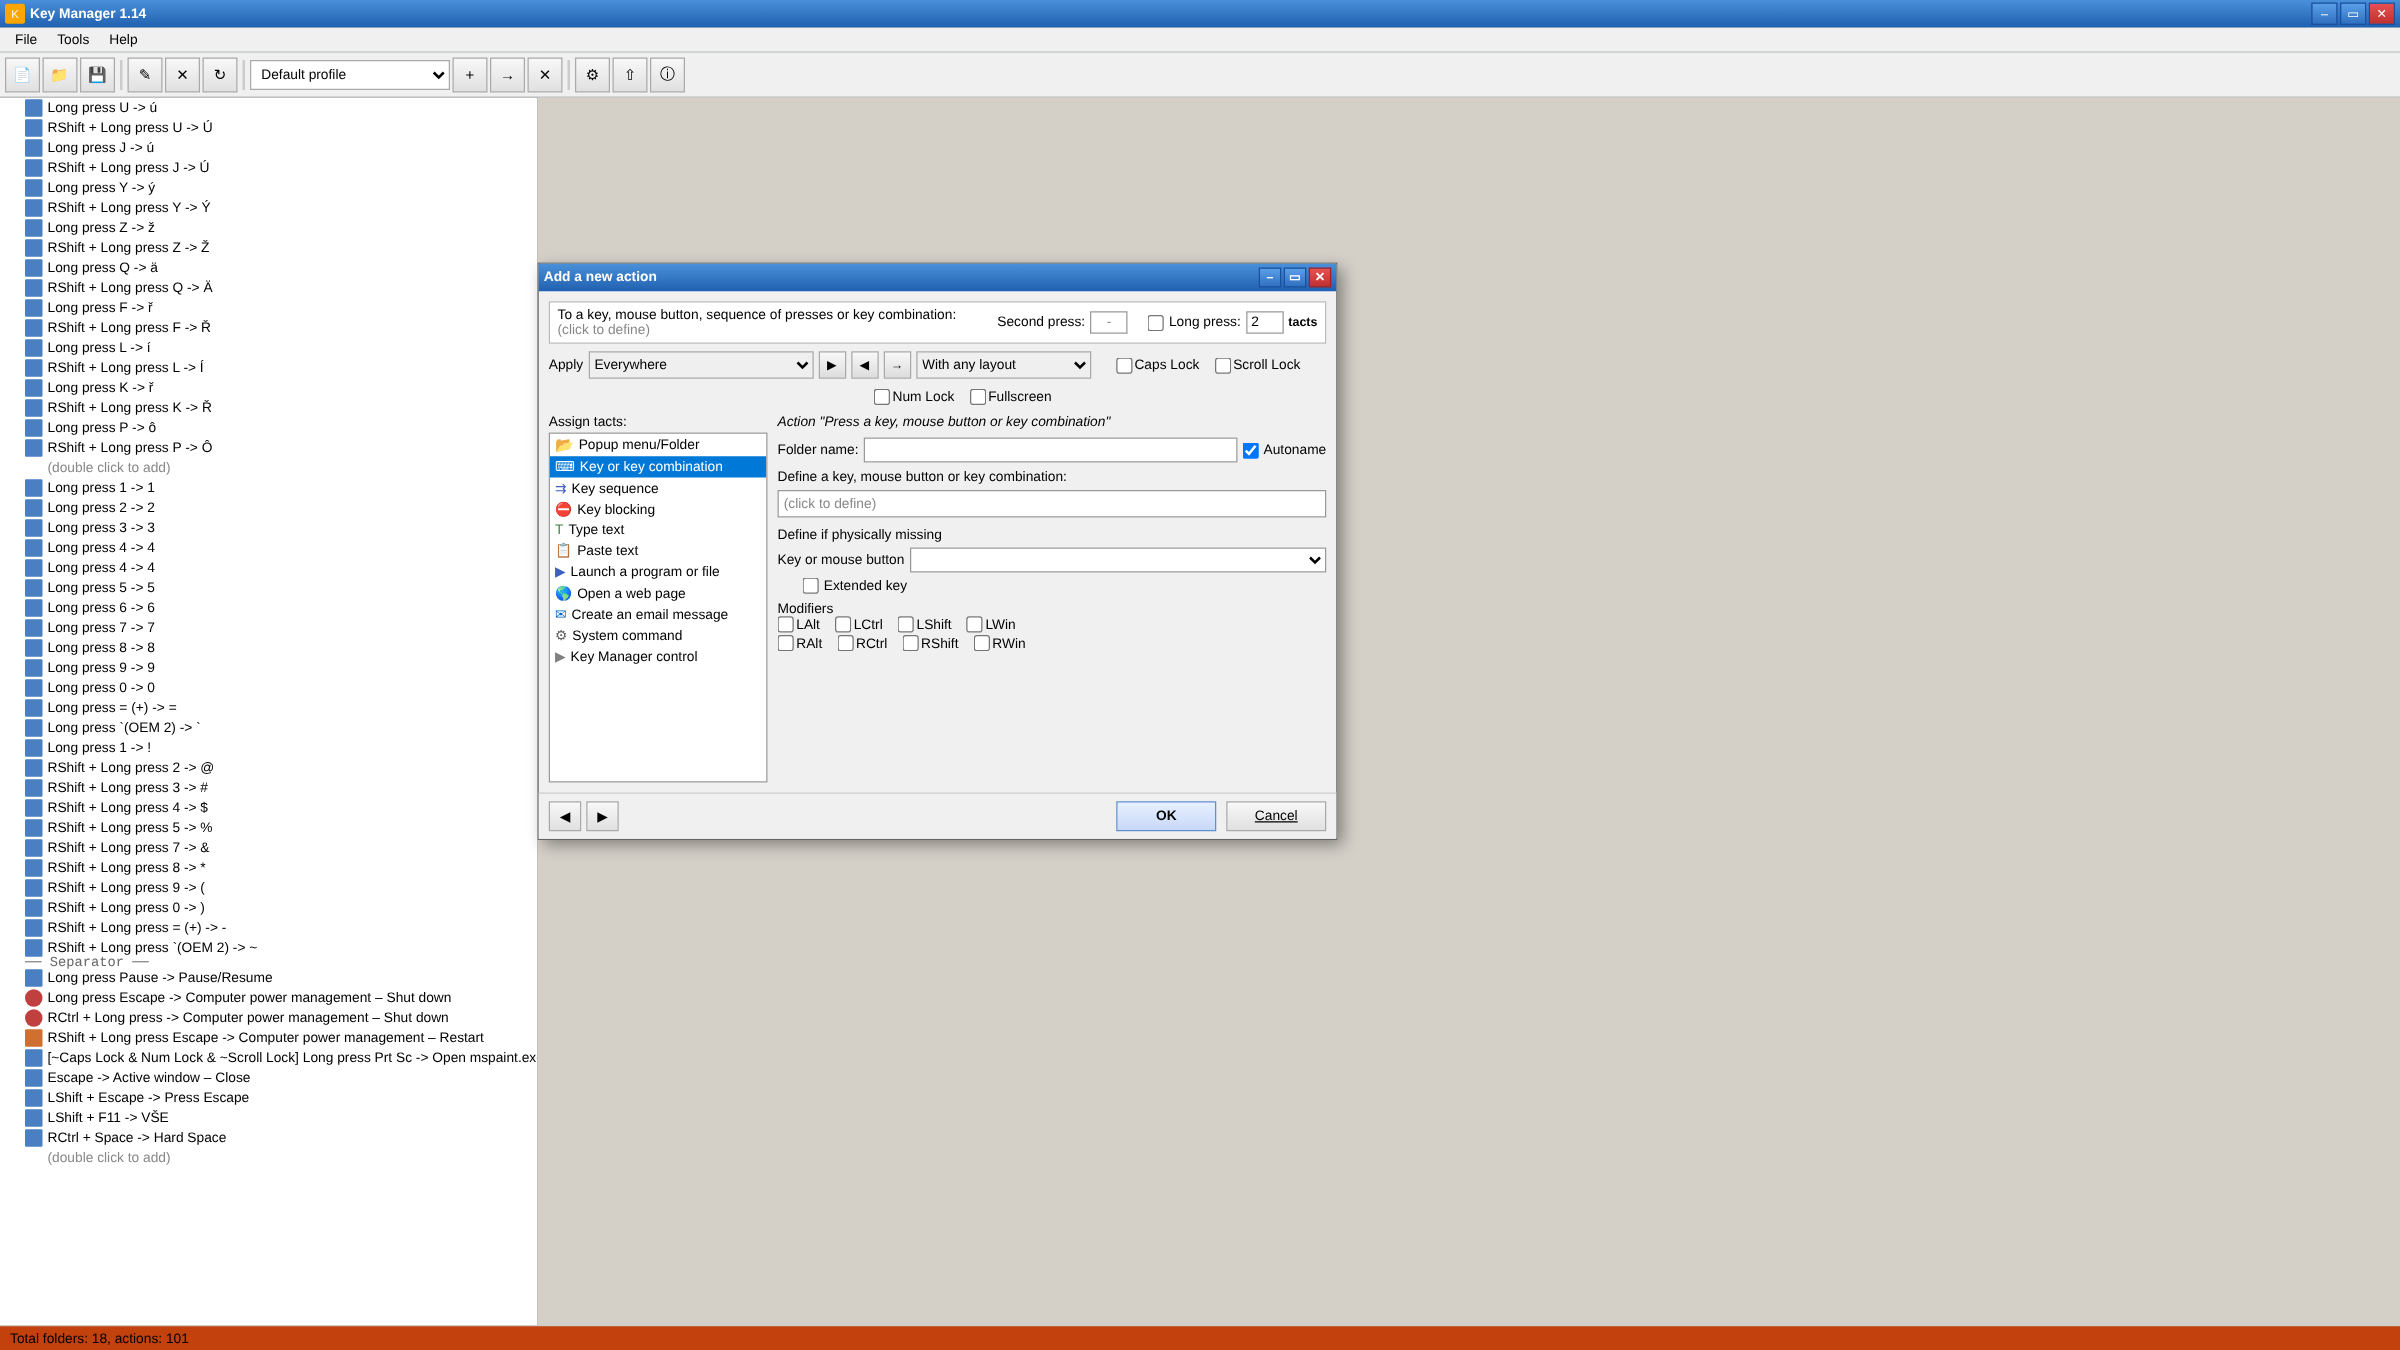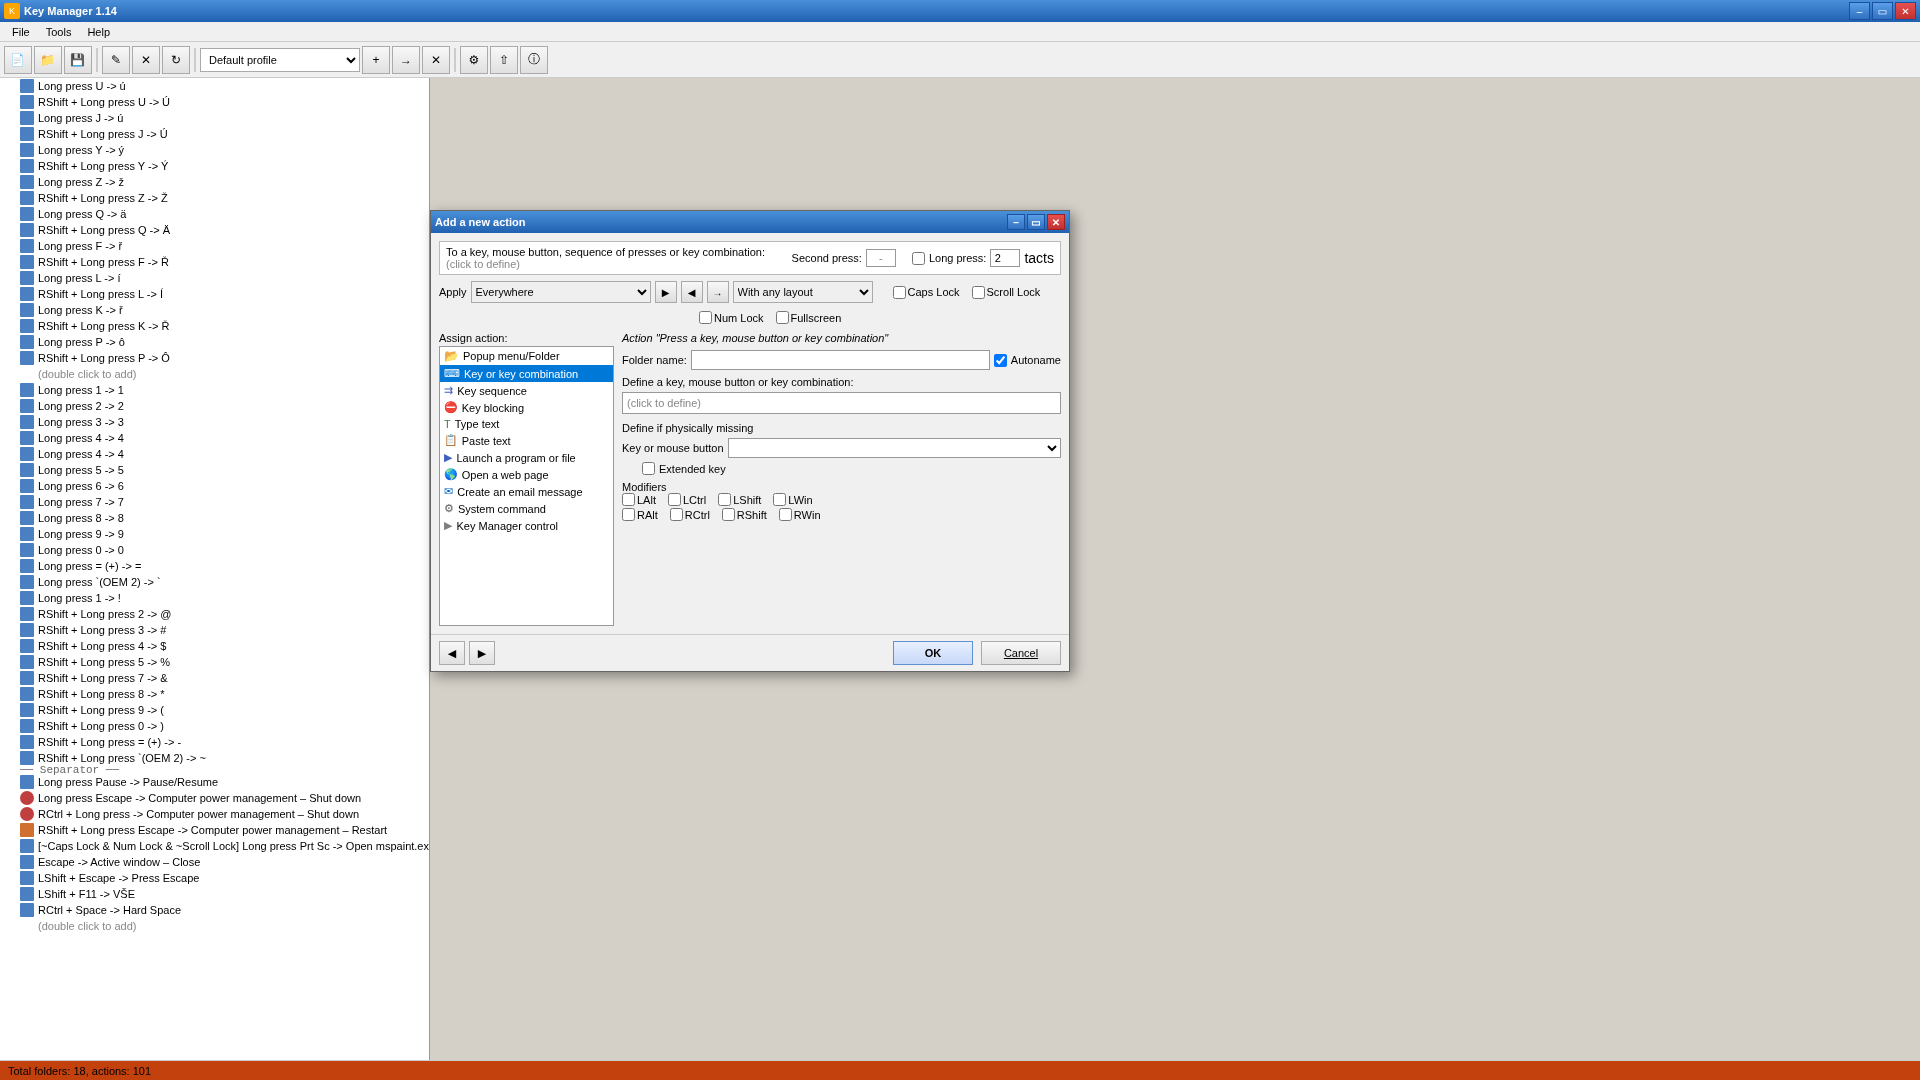--- a/index.html
+++ b/index.html
@@ -732,21 +732,21 @@
         </div>
         <div style="display:flex; gap:16px; align-items:center; font-size:11px;">
           <div style="display:flex; align-items:center; gap:4px;">
             <span>Second press:</span>
             <input type="text" class="second-press-input" value="-" style="">
           </div>
           <div style="display:flex; align-items:center; gap:4px;">
             <input type="checkbox" style="">
             <span>Long press:</span>
             <input type="number" class="spinner-input" value="2" style="">
-            <span style="font-size:14px;">tacts</span>
+            <span style="font-size:10px;font-weight:bold;">tacts</span>
           </div>
         </div>
       </div>
 
       <div class="apply-row">
         <span>Apply</span>
         <select style="height:22px; border:1px solid #aaa; font-size:11px; width:180px;">
           <option>Everywhere</option>
         </select>
         <div class="toolbar-small-btn">▶</div>
@@ -773,21 +773,21 @@
         </label>
         <label class="caps-item">
           <input type="checkbox" style="">
           <span>Fullscreen</span>
         </label>
       </div>
 
       <div class="dialog-columns">
 
         <div class="action-list-container">
-          <div class="action-list-label">Assign action:</div>
+          <div class="action-list-label">Assign tacts:</div>
           <div class="action-list">
             <div class="action-item">
               <span style="color:#d07030; font-size:12px;">📂</span>
               <span>Popup menu/Folder</span>
             </div>
             <div class="action-item selected">
               <span style="font-size:11px;">⌨</span>
               <span>Key or key combination</span>
             </div>
             <div class="action-item">

